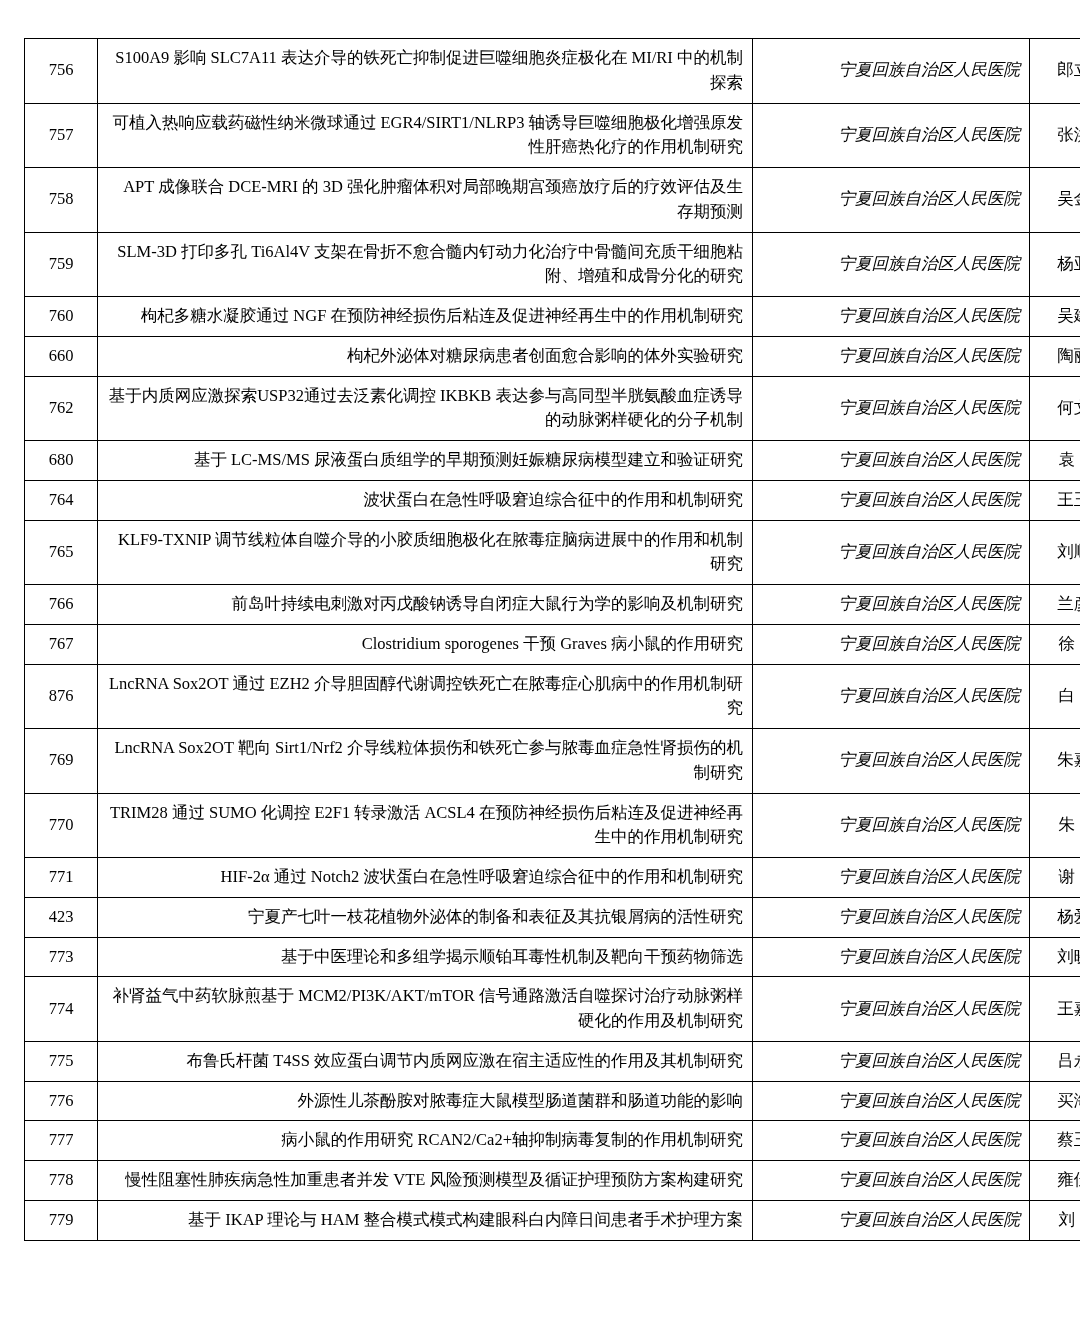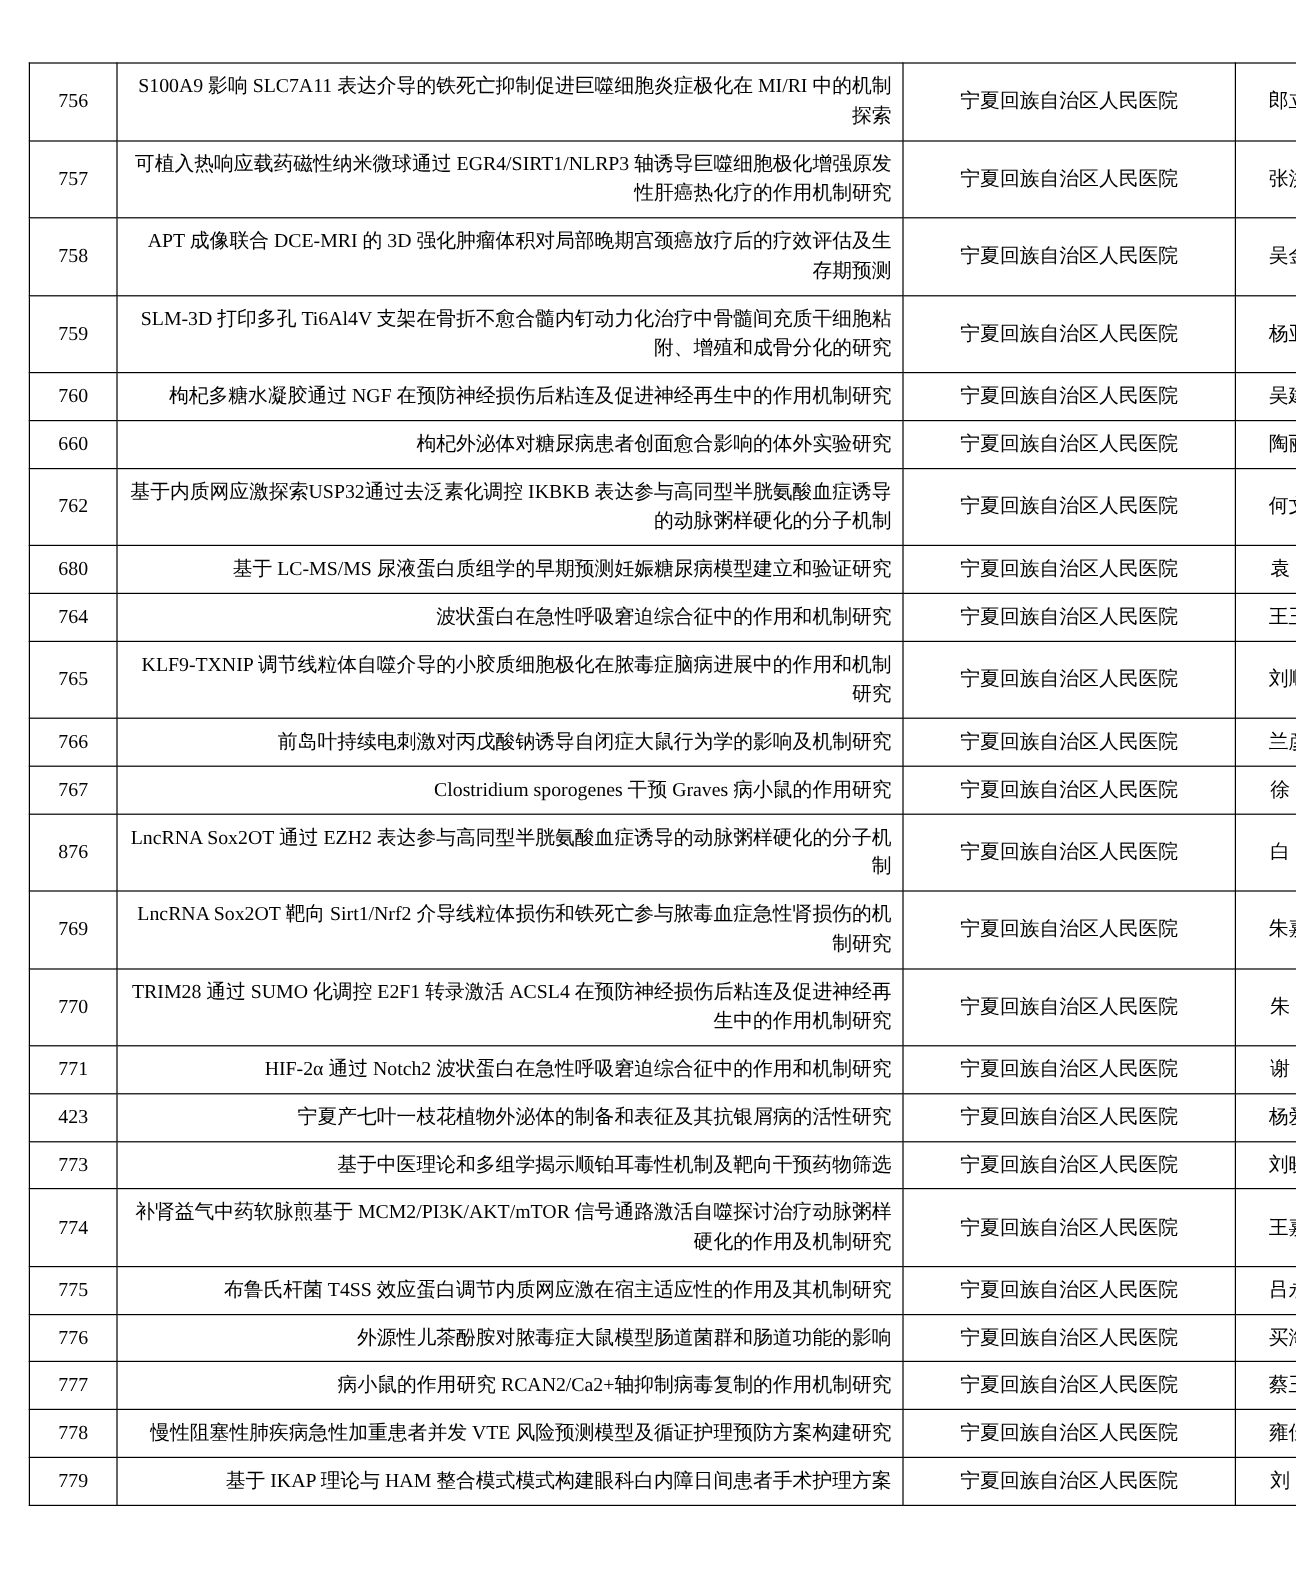--- a/index.html
+++ b/index.html
@@ -9,21 +9,21 @@
   }
   body {
     width: 1080px;
     min-height: 1327px;
     font-family: "Liberation Serif", "DejaVu Serif", serif;
     color: #000000;
   }
   .page {
     width: 1080px;
     box-sizing: border-box;
-    padding: 52px 24px 24px 24px;
+    padding: 38px 24px 24px 24px;
   }
   table.grid {
     border-collapse: collapse;
     width: 1036px;
     margin: 0 auto;
     table-layout: fixed;
   }
   table.grid td {
     border: 1px solid #000000;
     vertical-align: middle;
@@ -35,22 +35,23 @@
     width: 54px;
     text-align: center;
     font-size: 16.5px;
   }
   td.col-title {
     width: 636px;
     text-align: right;
   }
   td.col-org {
     width: 258px;
-    text-align: center;
+    text-align: right;
     white-space: nowrap;
+    font-style: italic;
   }
   td.col-person {
     width: 86px;
     text-align: center;
     white-space: nowrap;
   }
   .spaced {
     letter-spacing: 0.42em;
     padding-left: 0.42em;
   }
@@ -128,21 +129,21 @@
           <td class="col-person">兰彦平</td>
         </tr>
         <tr>
           <td class="col-num">767</td>
           <td class="col-title">Clostridium sporogenes 干预 Graves 病小鼠的作用研究</td>
           <td class="col-org">宁夏回族自治区人民医院</td>
           <td class="col-person spaced">徐瑾</td>
         </tr>
         <tr>
           <td class="col-num">876</td>
-          <td class="col-title">LncRNA Sox2OT 通过 EZH2 表达参与高同型半胱氨酸血症诱导的动脉粥样硬化的分子机制</td>
+          <td class="col-title">LncRNA Sox2OT 通过 EZH2 介导胆固醇代谢调控铁死亡在脓毒症心肌病中的作用机制研究</td>
           <td class="col-org">宁夏回族自治区人民医院</td>
           <td class="col-person spaced">白雪</td>
         </tr>
         <tr>
           <td class="col-num">769</td>
           <td class="col-title">LncRNA Sox2OT 靶向 Sirt1/Nrf2 介导线粒体损伤和铁死亡参与脓毒血症急性肾损伤的机制研究</td>
           <td class="col-org">宁夏回族自治区人民医院</td>
           <td class="col-person">朱嘉兴</td>
         </tr>
         <tr>

